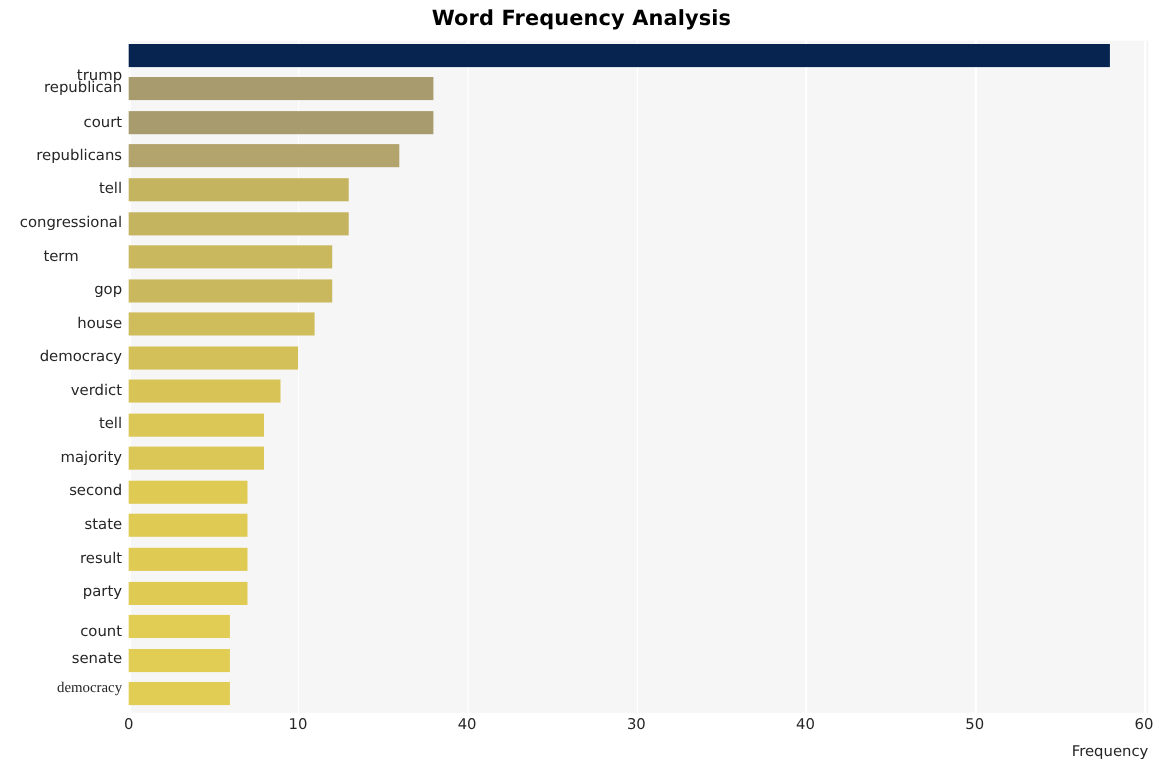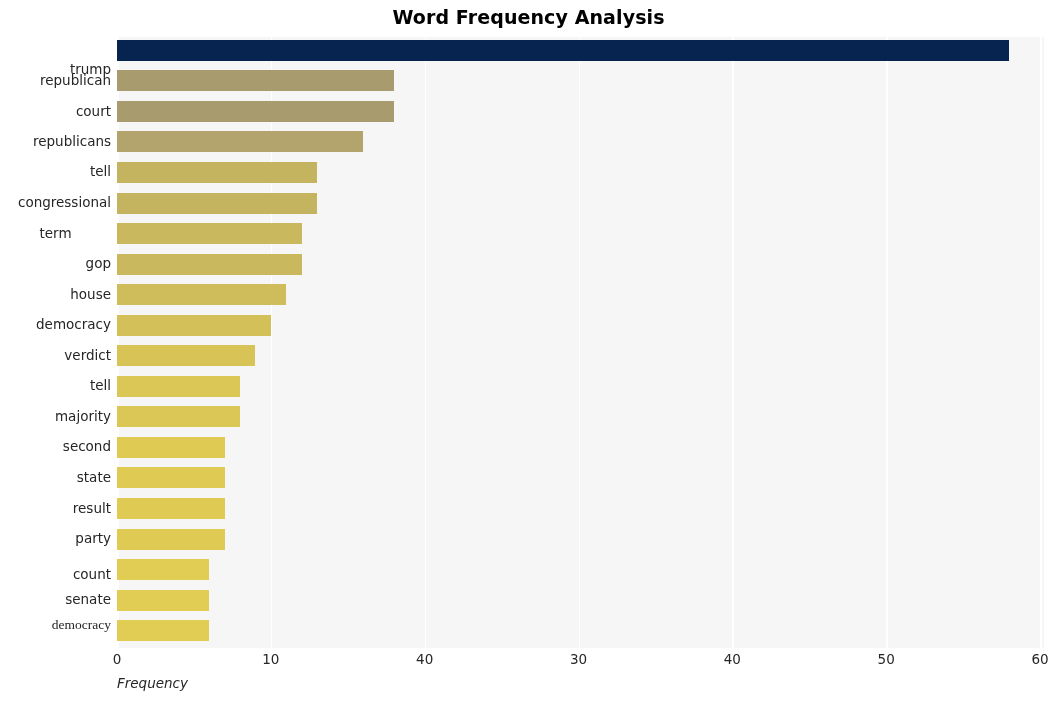--- a/index.html
+++ b/index.html
@@ -108,24 +108,23 @@
     font-size: 13.5px;
     color: #262626;
     white-space: nowrap;
   }
 
   #x-axis-title {
     position: absolute;
     left: 117px;
     top: 675px;
     width: 927px;
-    text-align: left;
+    text-align: right;
     font-size: 13.5px;
     color: #262626;
-    font-style: italic;
   }
 </style>
 </head>
 <body>
 
 <div id="chart-figure">
 
   <div id="chart-title">Word Frequency Analysis</div>
 
   <div id="plot-area">

